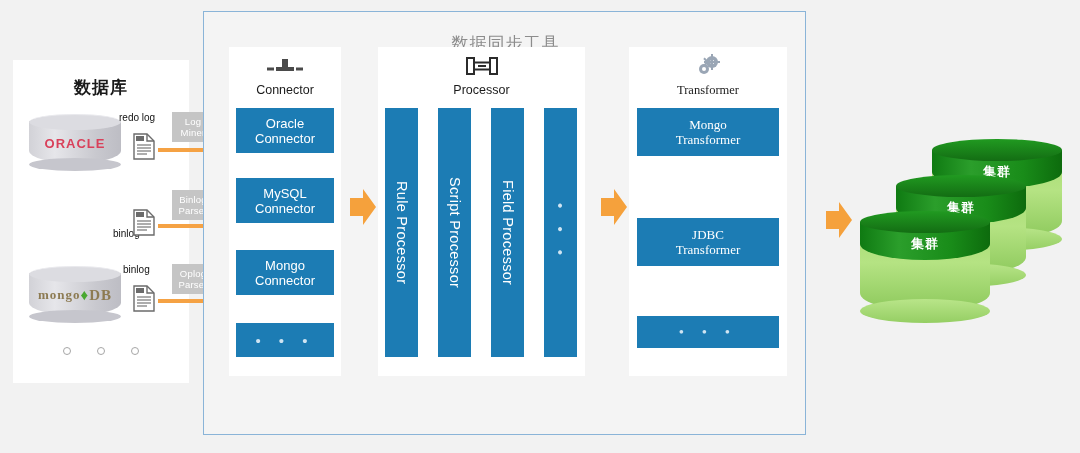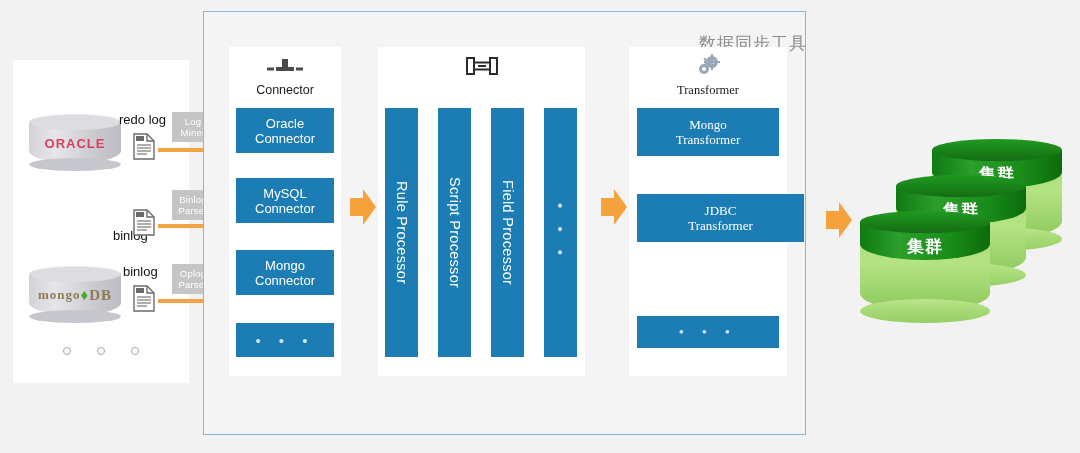--- a/index.html
+++ b/index.html
@@ -44,21 +44,21 @@
     font-size:13px;font-weight:bold;letter-spacing:1px;
   }
   .logo-oracle{color:#d9405a;font-size:12.5px;letter-spacing:2px;}
   .logo-mysql{font-size:13px;letter-spacing:0;}
   .logo-mysql .my{color:#4a6f8a;}
   .logo-mysql .sql{color:#e8a33d;}
   .logo-mongo{font-family:"Liberation Serif","DejaVu Serif",serif;color:#8d7b52;line-height:0.95;text-align:center;font-size:12px;}
   .logo-mongo .leaf{color:#4aa832;}
 
   .logname{
-    position:absolute;font-size:13px;color:#111;white-space:nowrap;
+    position:absolute;font-size:10px;color:#111;white-space:nowrap;
   }
   .docicon{position:absolute;width:22px;height:27px;}
 
   .dots-row{position:absolute;left:0;top:281px;width:176px;text-align:center;}
   .dots-row span{
     display:inline-block;width:6px;height:6px;margin:0 13px;
     border:1px solid #a6a6a6;border-radius:50%;background:#fff;
   }
 
   
@@ -75,21 +75,21 @@
     border-top:4px solid transparent;border-bottom:4px solid transparent;
     border-left:8px solid #f5a244;
   }
 
   
   #tool-panel{
     position:absolute;left:203px;top:11px;width:603px;height:424px;
     border:1.5px solid #8ab4d8;background:#f4f4f4;box-sizing:border-box;
   }
   #tool-title{
-    position:absolute;left:0;top:20px;width:603px;text-align:right;
+    position:absolute;left:0;top:20px;width:603px;text-align:center;
     font-size:17px;color:#8c8c8c;letter-spacing:1px;
   }
 
   .col-card{position:absolute;top:47px;background:#ffffff;}
   .col-head{position:absolute;left:0;top:0;width:100%;text-align:center;}
   .col-icon{height:28px;display:flex;align-items:center;justify-content:center;margin-top:5px;}
   .col-name{font-size:12.5px;color:#1a1a1a;margin-top:3px;}
 
   .blue-box{
     position:absolute;background:#1c7cb4;color:#fff;
@@ -128,29 +128,30 @@
     background:linear-gradient(to right,#0f7a12 0%,#2b9e2b 30%,#198c19 70%,#0d6b0d 100%);
     border-radius:0 0 50% 50%/0 0 16px 16px;
   }
   .dark-cyl .dtop{
     position:absolute;left:0;top:0;width:100%;height:22px;
     background:linear-gradient(to bottom,#219a21,#136d13);
     border-radius:50%;
   }
   .dark-cyl .dlabel{
     position:absolute;left:0;width:100%;text-align:center;
-    color:#fff;font-size:17px;font-weight:bold;letter-spacing:1px;
+    color:#fff;font-size:13px;font-weight:bold;letter-spacing:1px;
   }
 </style>
 </head>
 <body>
 
 <div class="stage">
 
   <div id="db-card">
+    <div id="db-title">数据库</div>
 
     <div class="db-row" style="top:54px;">
       <div class="cyl">
         <div class="body"></div>
           <div class="bot"></div>
           <div class="top"></div>
         <div class="logo logo-oracle">ORACLE</div>
       </div>
       <div class="logname" style="left:106px;top:-2px;">redo log</div>
       <div class="docicon" style="left:120px;top:19px;">
@@ -273,20 +274,21 @@
   <div class="col-card" style="left:378px;width:207px;height:329px;">
     <div class="col-head">
       <div class="col-icon">
         <svg width="40" height="24" viewBox="0 0 40 24">
           <rect x="5" y="4" width="7" height="16" fill="none" stroke="#2b2b2b" stroke-width="2"></rect>
           <rect x="28" y="4" width="7" height="16" fill="none" stroke="#2b2b2b" stroke-width="2"></rect>
           <rect x="12" y="8.5" width="16" height="7" fill="none" stroke="#2b2b2b" stroke-width="2"></rect>
           <rect x="16" y="11" width="8" height="2" fill="#2b2b2b"></rect>
         </svg>
       </div>
+      <div class="col-name">Processor</div>
     </div>
     <div class="blue-box vert" style="left:7px;top:61px;width:33px;height:249px;">
       <span>Rule Processor</span>
     </div>
     <div class="blue-box vert" style="left:60px;top:61px;width:33px;height:249px;">
       <span>Script Processor</span>
     </div>
     <div class="blue-box vert" style="left:113px;top:61px;width:33px;height:249px;">
       <span>Field Processor</span>
     </div>
@@ -317,21 +319,21 @@
             <rect x="13.7" y="2.7" width="2" height="11" transform="rotate(45 14.7 8)"></rect>
             <rect x="13.7" y="2.7" width="2" height="11" transform="rotate(-45 14.7 8)"></rect>
           </g>
         </svg>
       </div>
       <div class="col-name">Transformer</div>
     </div>
     <div class="blue-box" style="left:8px;top:61px;width:142px;height:48px;">
       <span>Mongo<br>Transformer</span>
     </div>
-    <div class="blue-box" style="left:8px;top:147px;width:167px;height:48px;">
+    <div class="blue-box" style="left:8px;top:171px;width:142px;height:48px;">
       <span>JDBC<br>Transformer</span>
     </div>
     <div class="blue-box" style="left:8px;top:269px;width:142px;height:32px;">
       <span class="bdots">• • •</span>
     </div>
   </div>
 
   <div class="bigarrow" style="left:826px;top:202px;">
     <svg width="26" height="36" viewBox="0 0 26 36">
       <path d="M0 9 h13 V0 l13 18 -13 18 V27 H0 Z" fill="#f5a13c"></path>

